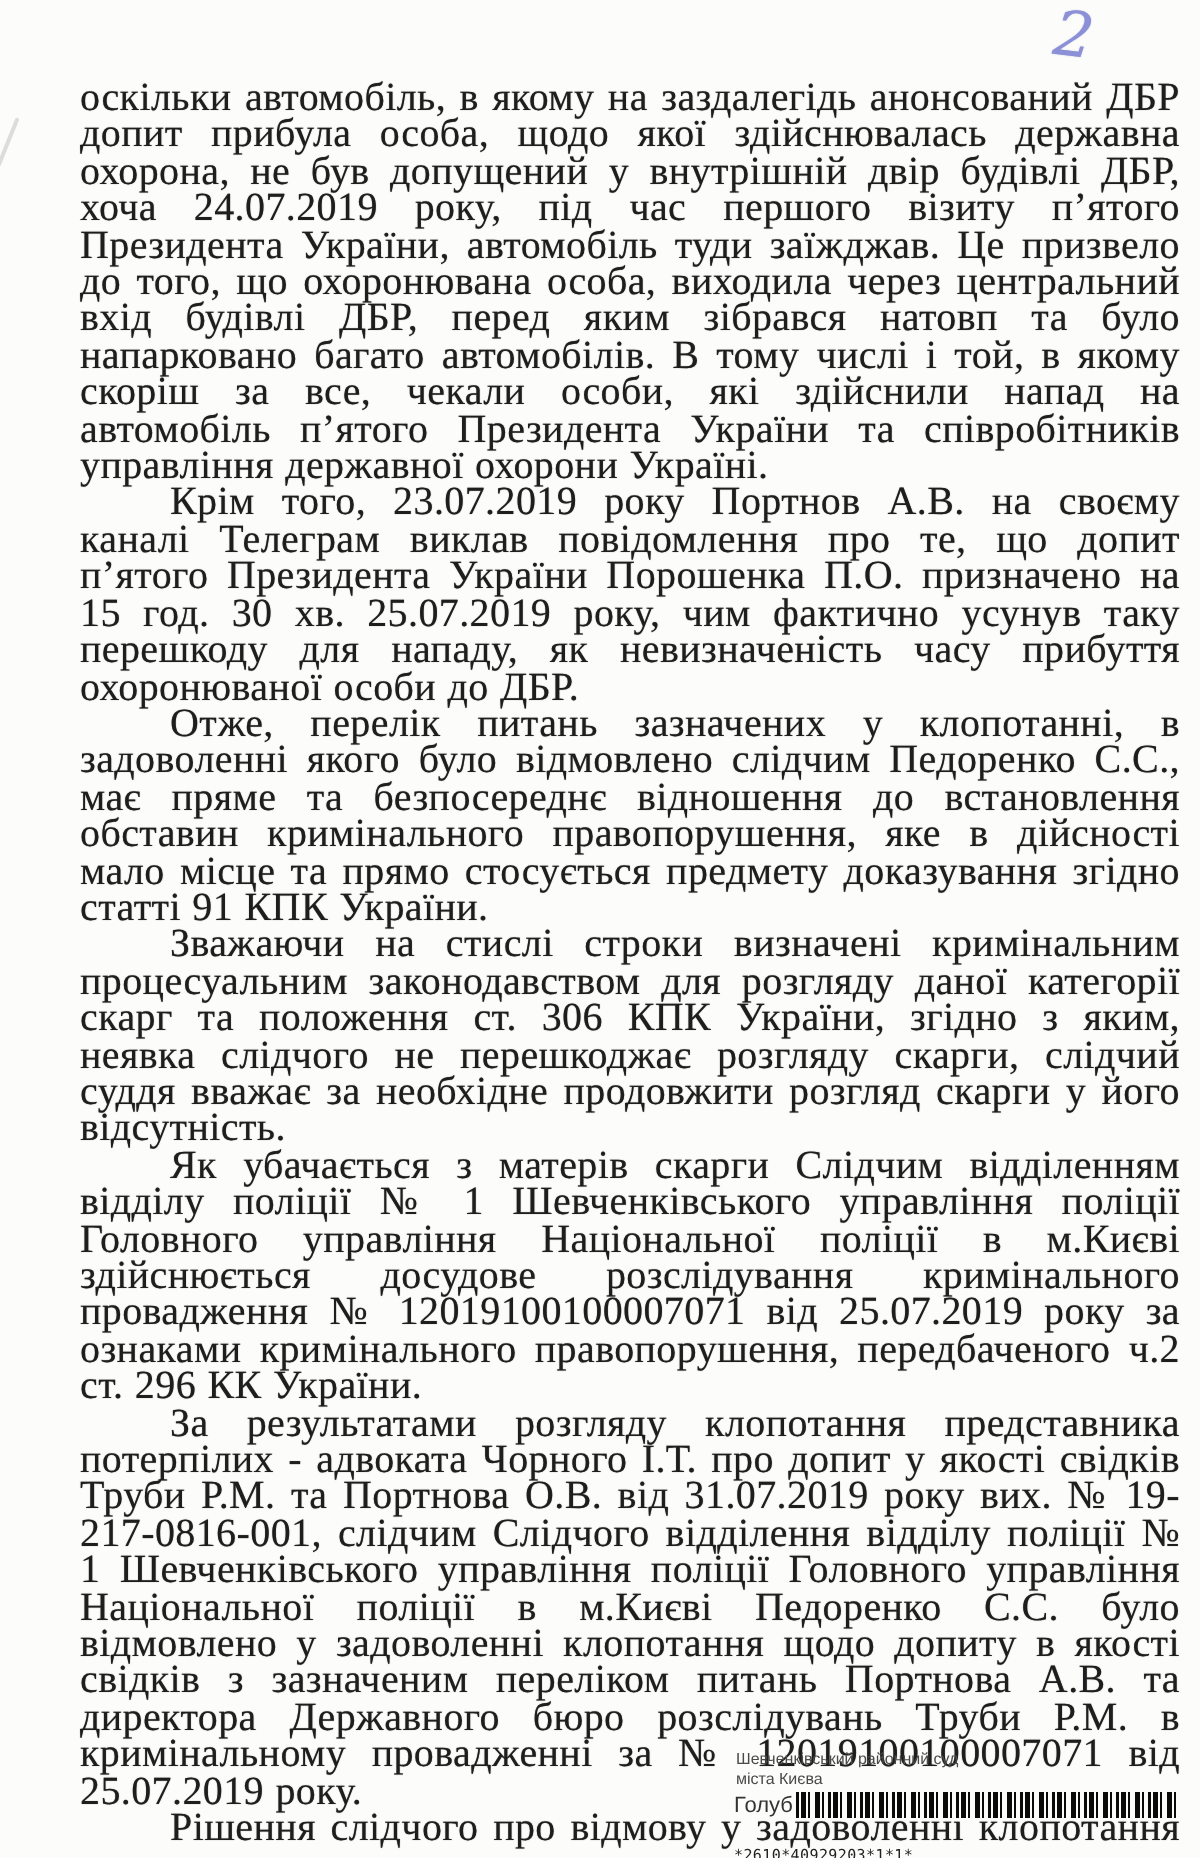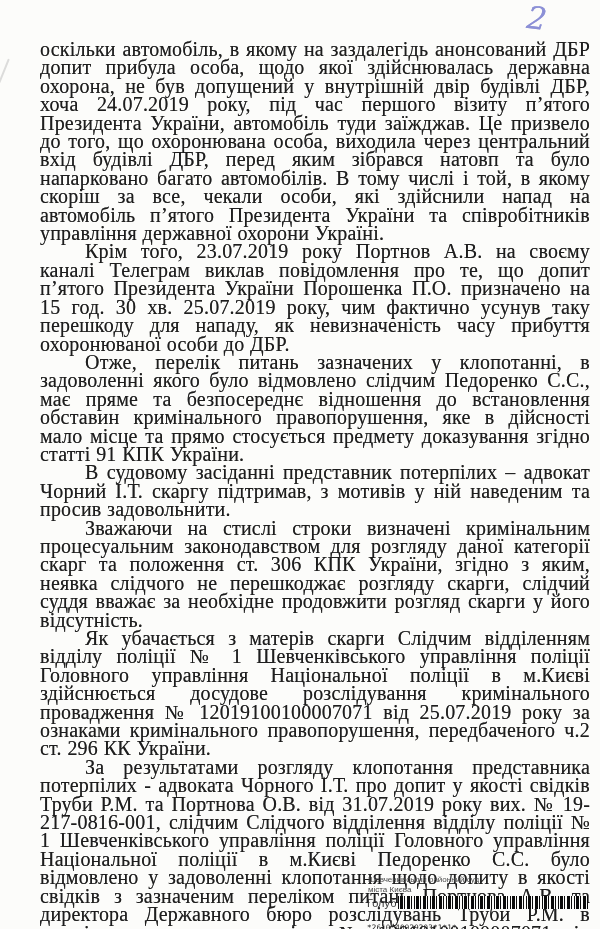--- a/index.html
+++ b/index.html
@@ -86,21 +86,20 @@
 <div class="page">
 
   <div class="scan-artifact"></div>
 
   <div class="handwritten-page-number">2</div>
 
   <div class="content">
     <p class="continuation">оскільки автомобіль, в якому на заздалегідь анонсований ДБР допит прибула особа, щодо якої здійснювалась державна охорона, не був допущений у внутрішній двір будівлі ДБР, хоча 24.07.2019 року, під час першого візиту п’ятого Президента України, автомобіль туди заїжджав. Це призвело до того, що охоронювана особа, виходила через центральний вхід будівлі ДБР, перед яким зібрався натовп та було напарковано багато автомобілів. В тому числі і той, в якому скоріш за все, чекали особи, які здійснили напад на автомобіль п’ятого Президента України та співробітників управління державної охорони Україні.</p>
     <p>Крім того, 23.07.2019 року Портнов А.В. на своєму каналі Телеграм виклав повідомлення про те, що допит п’ятого Президента України Порошенка П.О. призначено на 15 год. 30 хв. 25.07.2019 року, чим фактично усунув таку перешкоду для нападу, як невизначеність часу прибуття охоронюваної особи до ДБР.</p>
     <p>Отже, перелік питань зазначених у клопотанні, в задоволенні якого було відмовлено слідчим Педоренко С.С., має пряме та безпосереднє відношення до встановлення обставин кримінального правопорушення, яке в дійсності мало місце та прямо стосується предмету доказування згідно статті 91 КПК України.</p>
-    <p>В судовому засіданні представник потерпілих – адвокат Чорний І.Т. скаргу підтримав, з мотивів у ній наведеним та просив задовольнити.</p>
     <p>Зважаючи на стислі строки визначені кримінальним процесуальним законодавством для розгляду даної категорії скарг та положення ст. 306 КПК України, згідно з яким, неявка слідчого не перешкоджає розгляду скарги, слідчий суддя вважає за необхідне продовжити розгляд скарги у його відсутність.</p>
     <p>Як убачається з матерів скарги Слідчим відділенням відділу поліції № 1 Шевченківського управління поліції Головного управління Національної поліції в м.Києві здійснюється досудове розслідування кримінального провадження № 12019100100007071 від 25.07.2019 року за ознаками кримінального правопорушення, передбаченого ч.2 ст. 296 КК України.</p>
     <p>За результатами розгляду клопотання представника потерпілих - адвоката Чорного І.Т. про допит у якості свідків Труби Р.М. та Портнова О.В. від 31.07.2019 року вих. № 19-217-0816-001, слідчим Слідчого відділення відділу поліції № 1 Шевченківського управління поліції Головного управління Національної поліції в м.Києві Педоренко С.С. було відмовлено у задоволенні клопотання щодо допиту в якості свідків з зазначеним переліком питань Портнова А.В. та директора Державного бюро розслідувань Труби Р.М. в кримінальному провадженні за № 12019100100007071 від 25.07.2019 року.</p>
     <p>Рішення слідчого про відмову у задоволенні клопотання представника</p>
   </div>
 
   <div class="stamp">
     <div class="stamp-court">
       <div>Шевченківський районний суд</div>
       <div>міста Києва</div>

